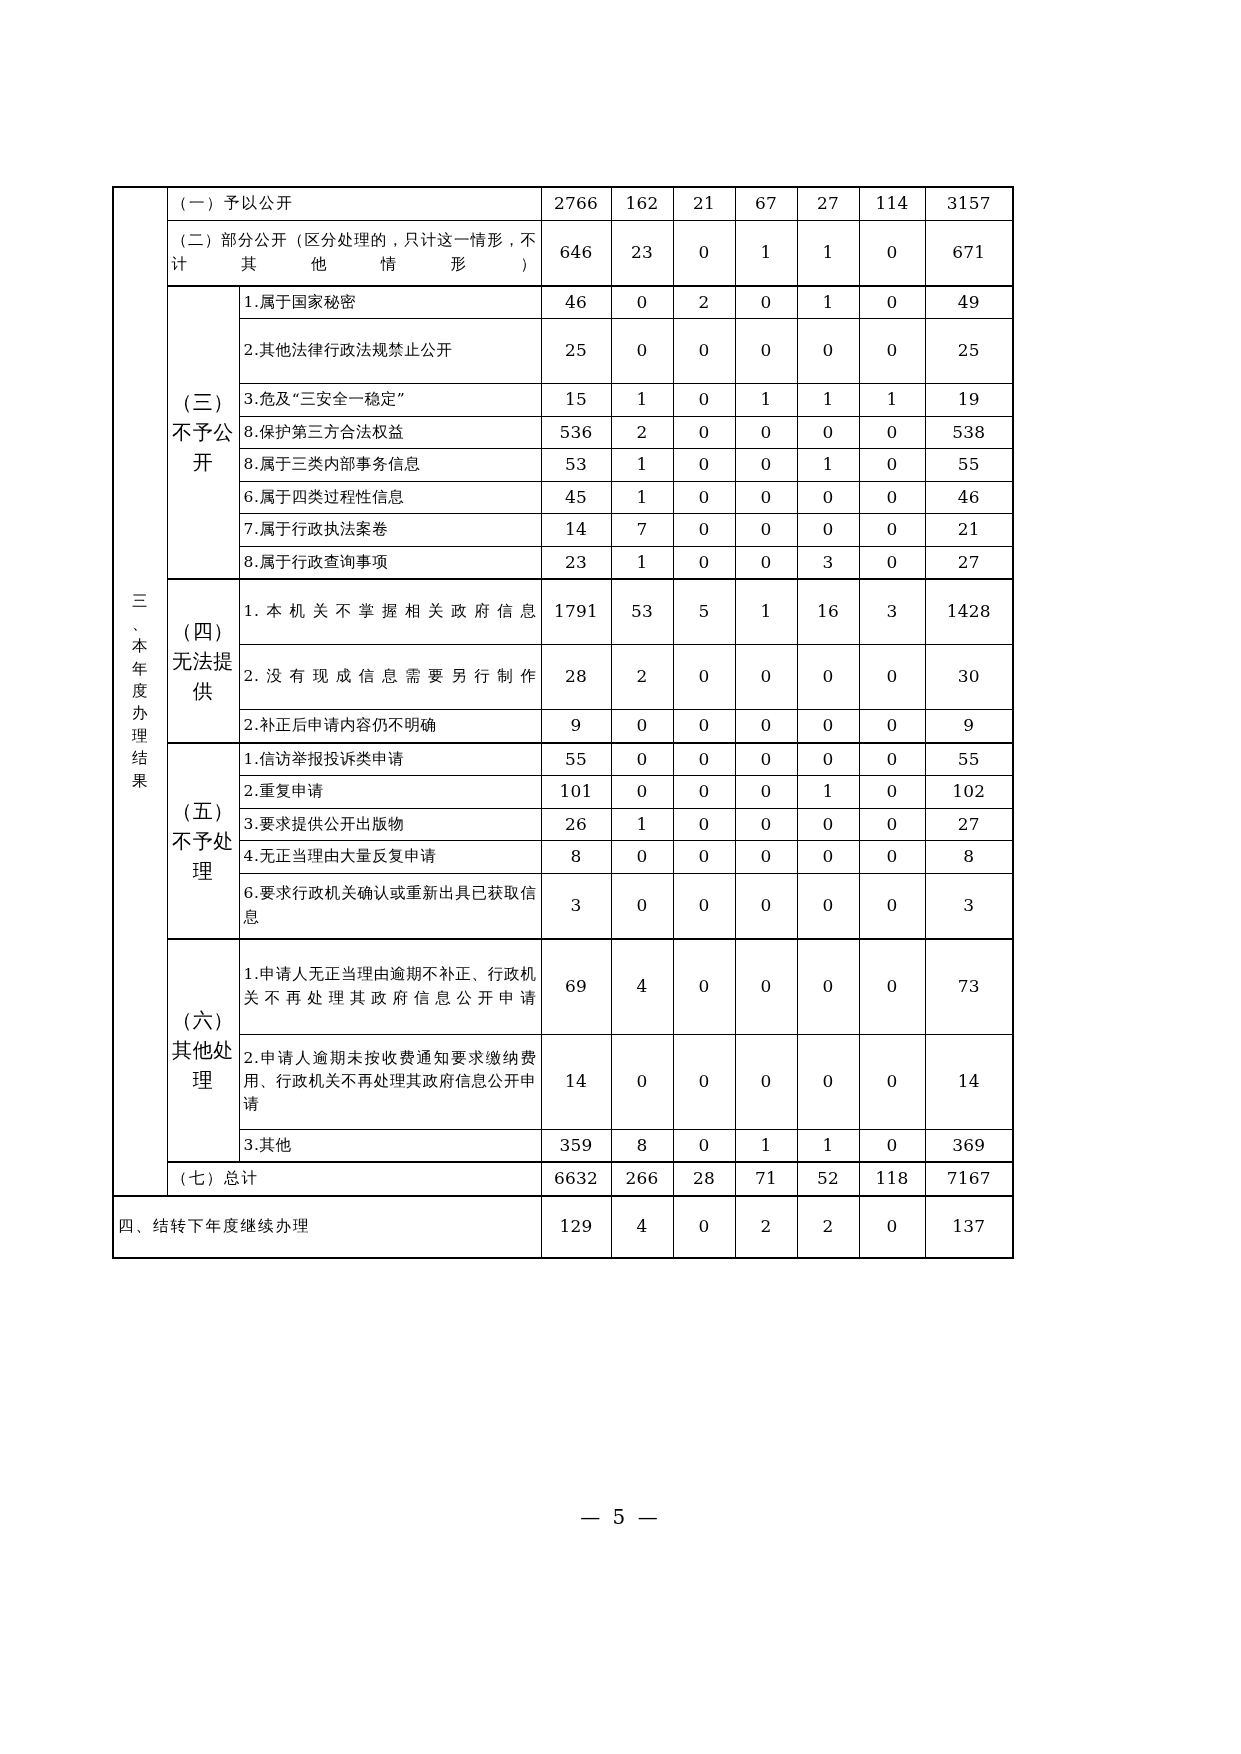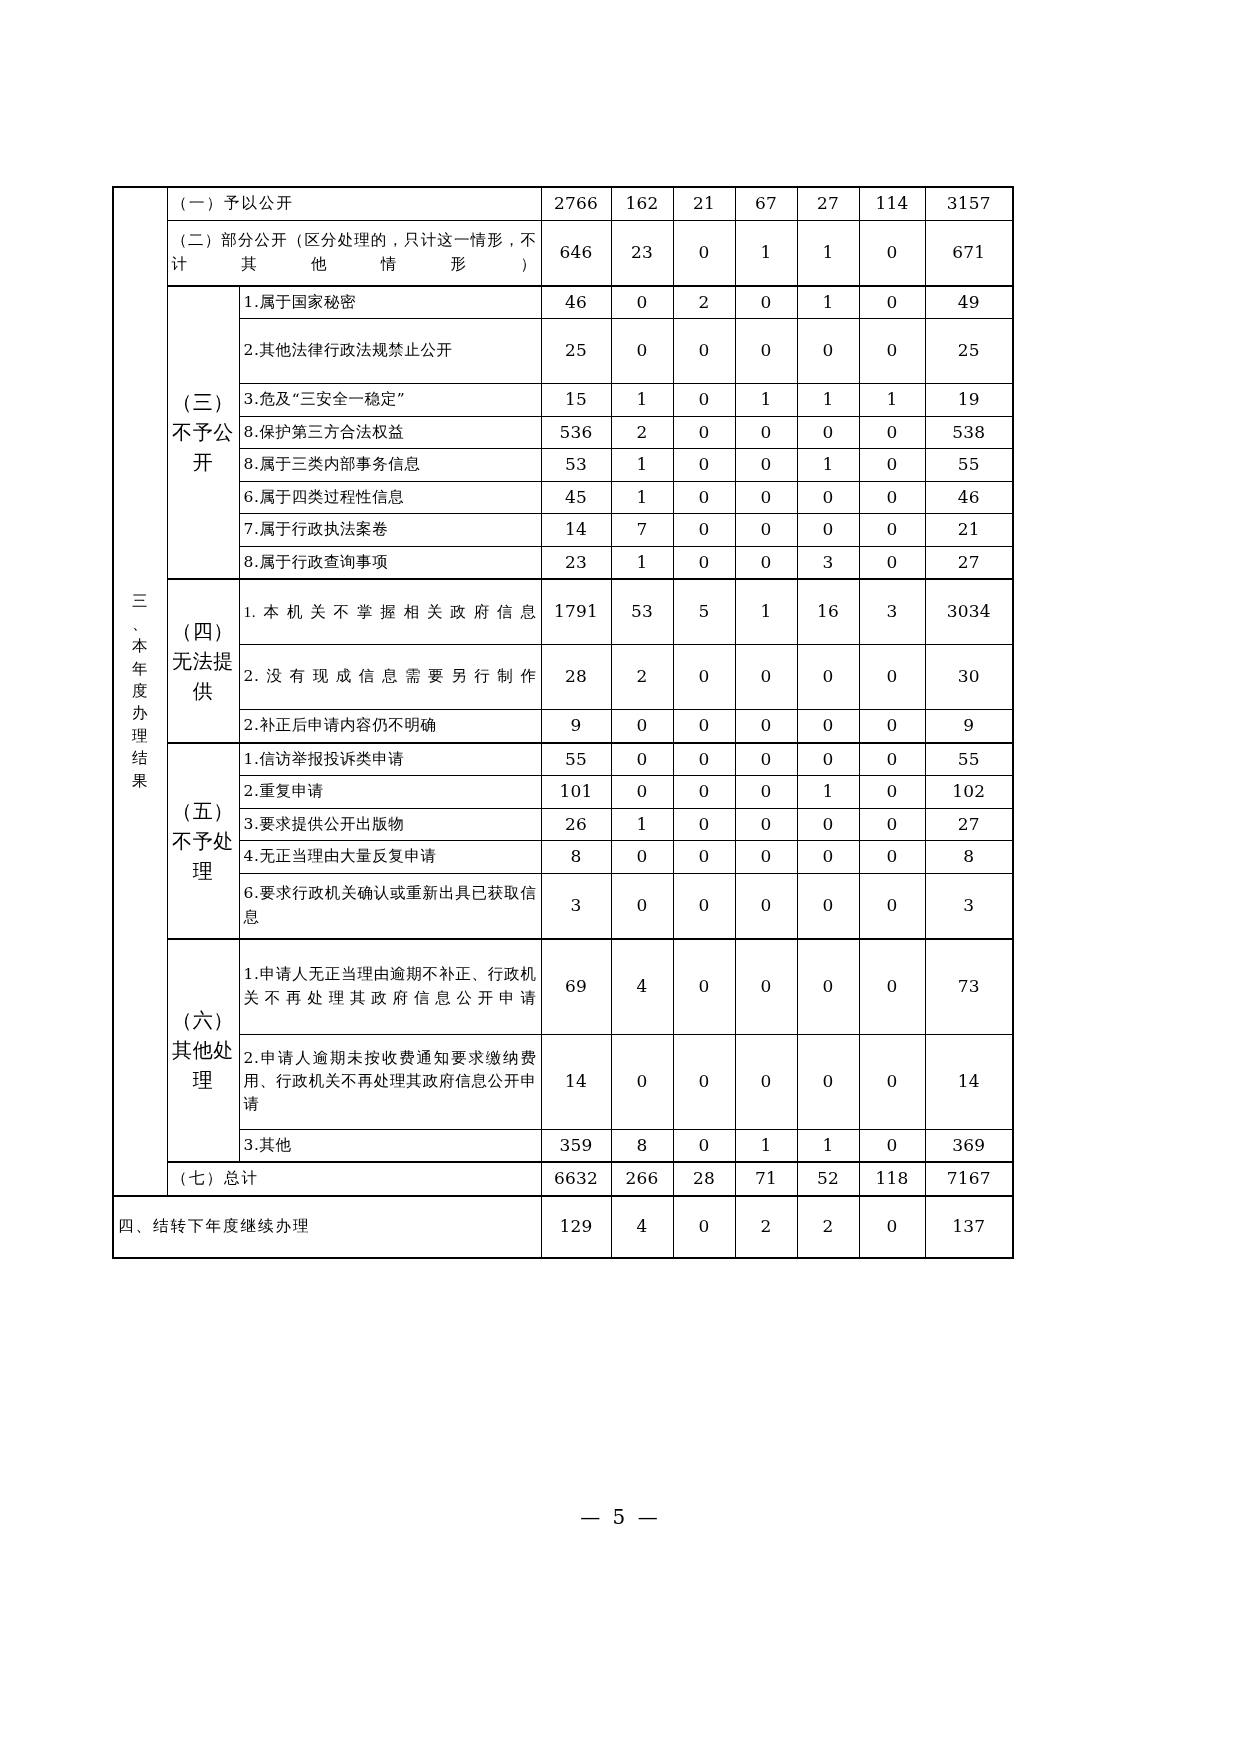--- a/index.html
+++ b/index.html
@@ -237,28 +237,28 @@
       <td class="num">1</td>
       <td class="num">0</td>
       <td class="num">0</td>
       <td class="num">3</td>
       <td class="num">0</td>
       <td class="num thick-right">27</td>
     </tr>
 
     <tr>
       <td class="grouplabel thick-top" rowspan="3">（四）无法提供</td>
-      <td class="rowlabel just thick-top" style="height:58px;font-family:Liberation Serif, serif;">1.本机关不掌握相关政府信息</td>
+      <td class="rowlabel just thick-top" style="height:58px;">1.本机关不掌握相关政府信息</td>
       <td class="num thick-top">1791</td>
       <td class="num thick-top">53</td>
       <td class="num thick-top">5</td>
       <td class="num thick-top">1</td>
       <td class="num thick-top">16</td>
       <td class="num thick-top">3</td>
-      <td class="num thick-top thick-right">3034</td>
+      <td class="num thick-top thick-right">1428</td>
     </tr>
 
     <tr>
       <td class="rowlabel just" style="height:58px;margin-top:11px;">2.没有现成信息需要另行制作</td>
       <td class="num">28</td>
       <td class="num">2</td>
       <td class="num">0</td>
       <td class="num">0</td>
       <td class="num">0</td>
       <td class="num">0</td>

